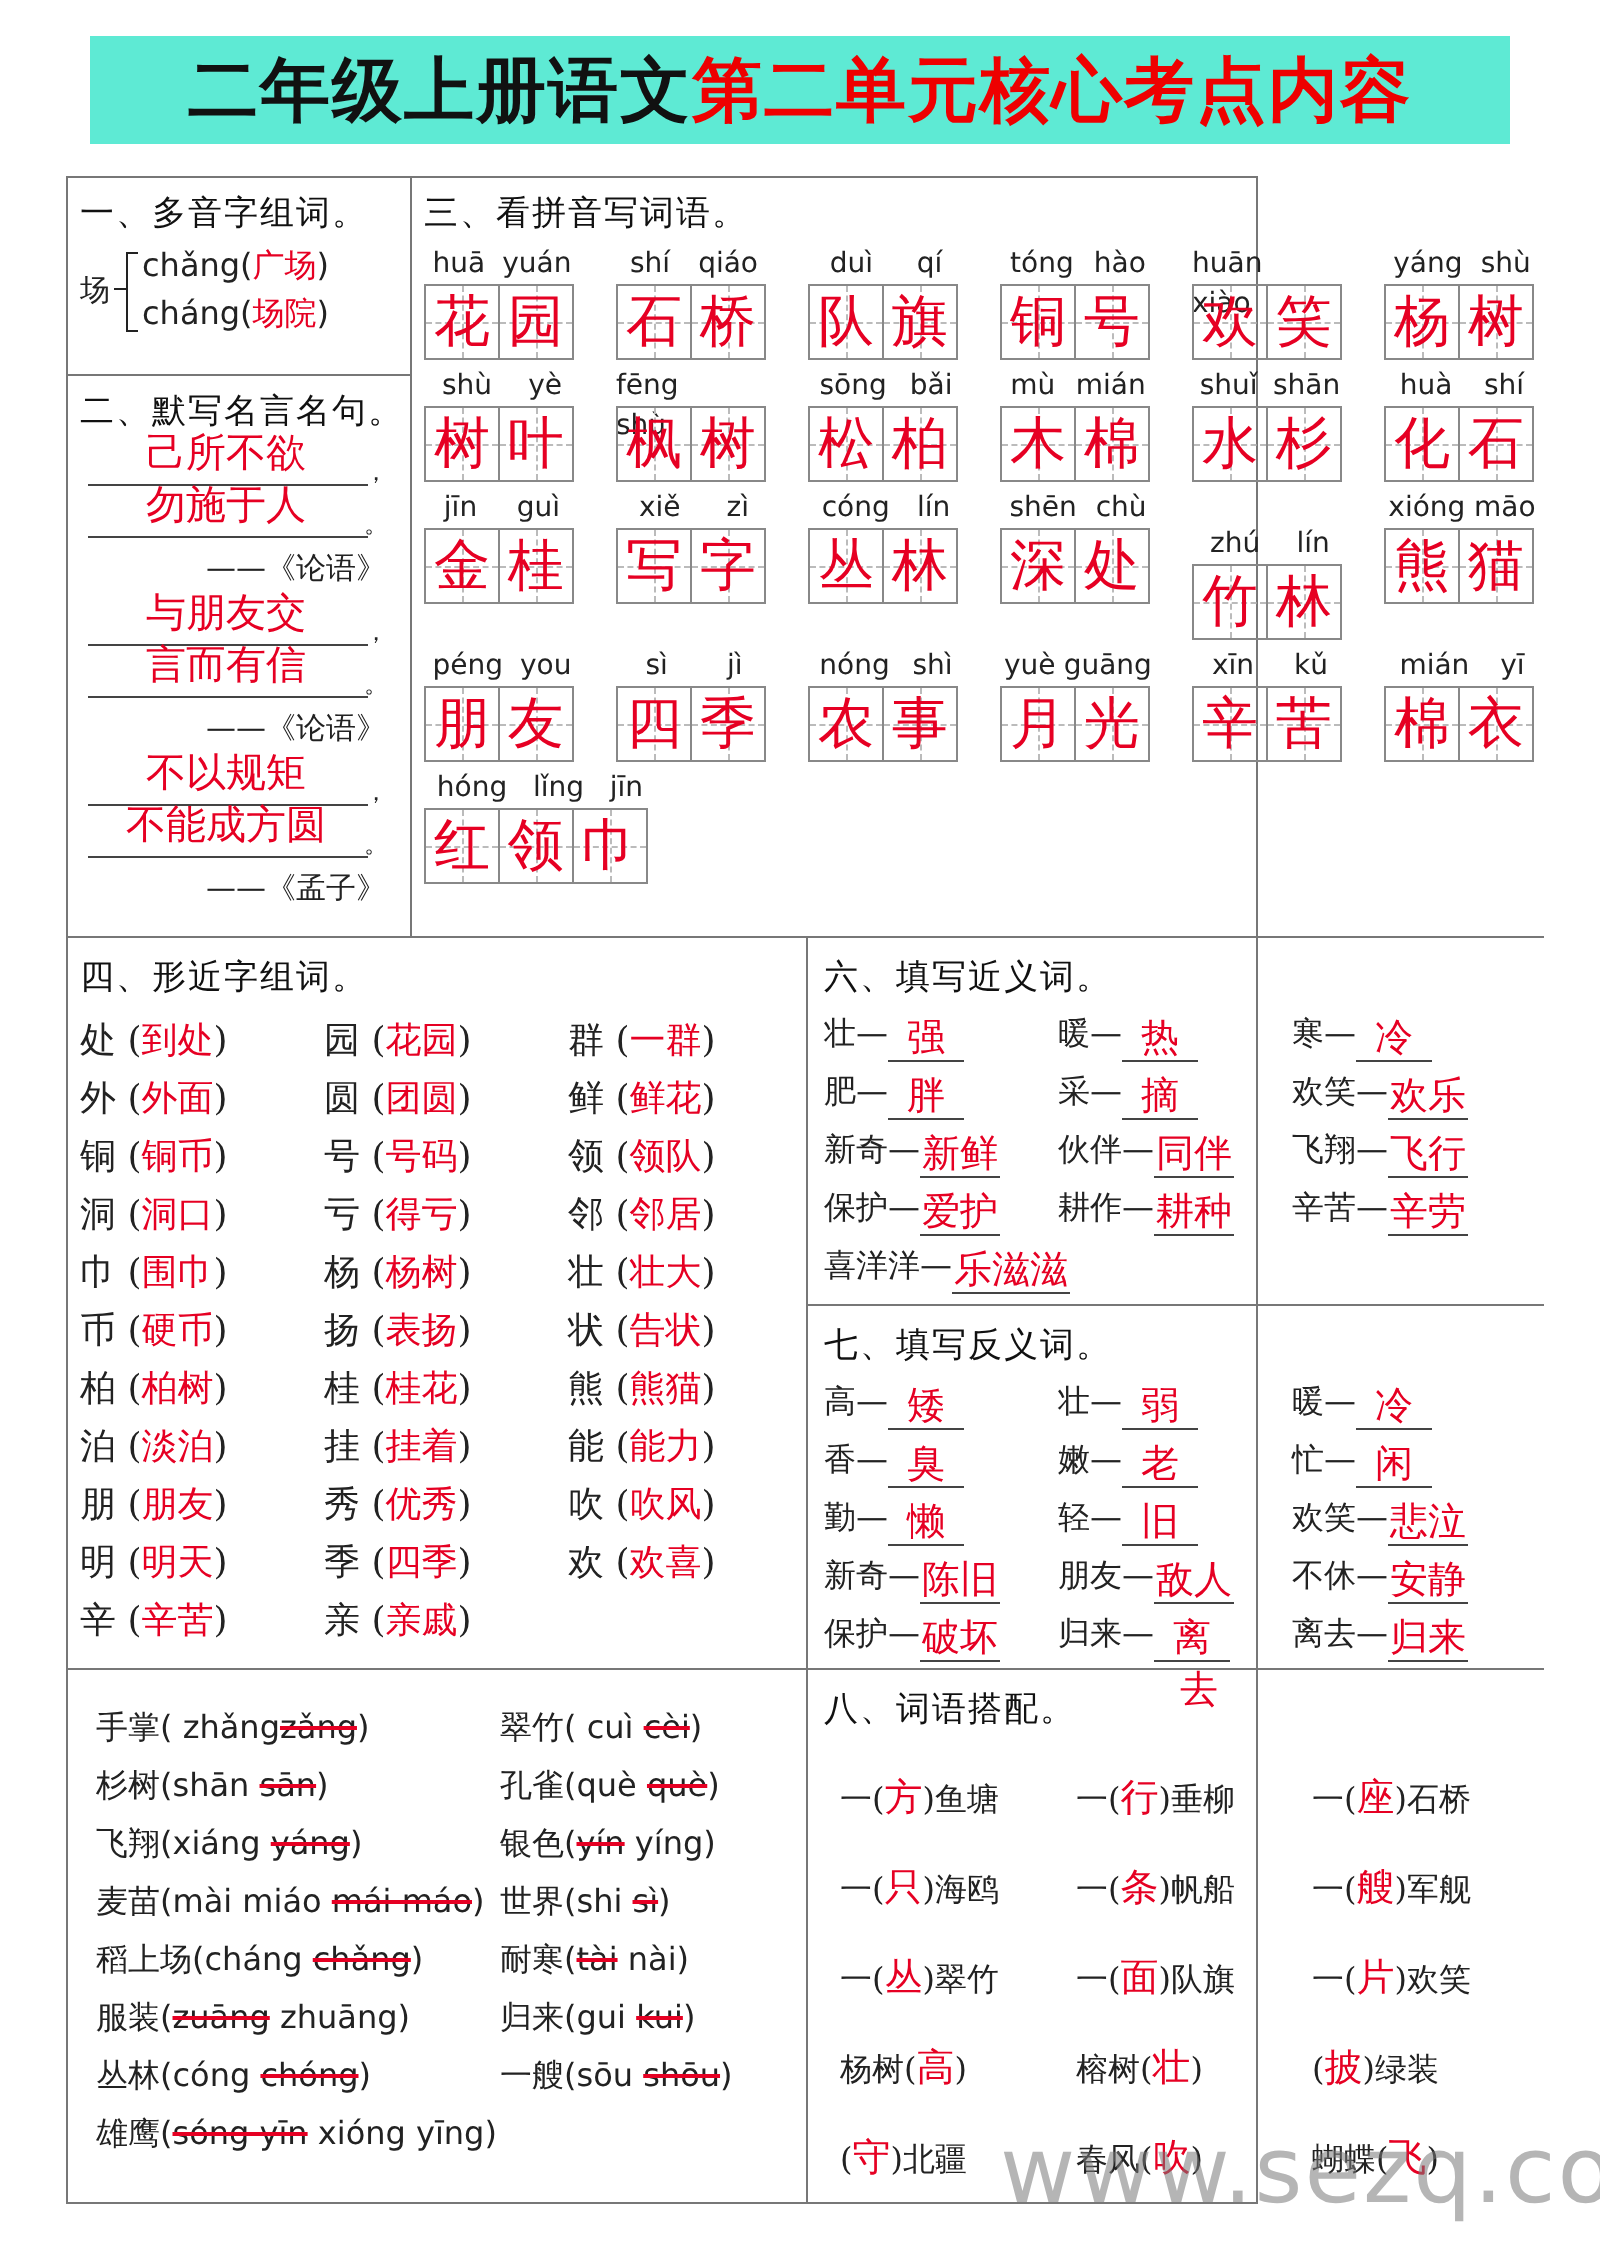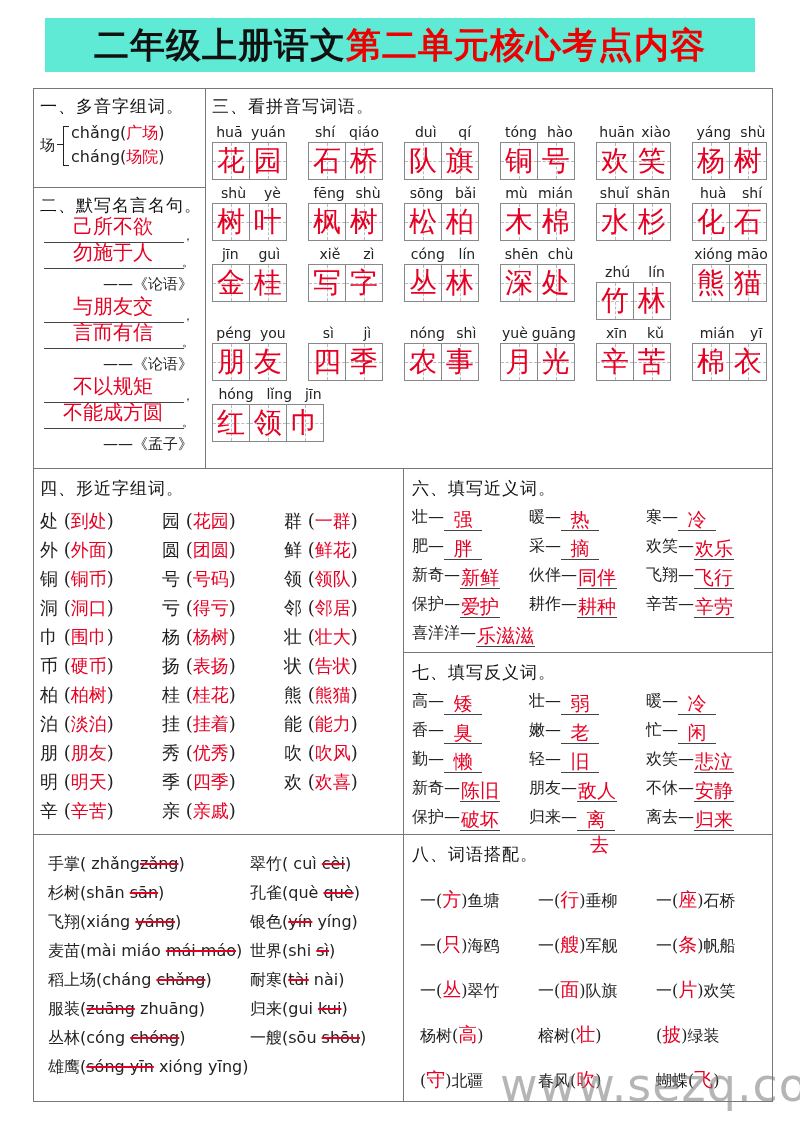--- a/index.html
+++ b/index.html
@@ -8,21 +8,21 @@
   .red { color: #e60023; }
 
   .title-bar {
     position: absolute; left: 45px; top: 18px; width: 710px; height: 54px;
     background: #5eead4; display: flex; align-items: center; justify-content: center;
     font-family: "DejaVu Serif", serif; font-weight: bold; font-size: 35px; letter-spacing: 1px;
   }
   .title-black { color: #111; }
   .title-red { color: #ee0000; }
 
-  .sheet { position: absolute; left: 33px; top: 88px; width: 740px; height: 1014px; border: 1.5px solid #777; }
+  .sheet { position: absolute; left: 33px; top: 88px; width: 596px; height: 1014px; border: 1.5px solid #777; }
   .box { position: absolute; border-color: #777; border-style: solid; border-width: 0; }
 
   .sec-title { font-size: 17px; color: #111; letter-spacing: 1px; white-space: nowrap; }
 
   
   #sec1 { left: 0; top: 0; width: 172px; height: 99px; border-right-width: 1.5px; border-bottom-width: 1.5px; padding: 6px 0 0 6px; }
   .poly { display: flex; align-items: center; margin-top: 3px; }
   .poly-char { font-size: 15px; margin-right: 2px; }
   .brace { width: 12px; height: 44px; position: relative; margin-right: 2px; }
   .brace::before { content: ""; position: absolute; left: 0; top: 21px; width: 6px; border-top: 1.5px solid #222; }
@@ -194,21 +194,21 @@
           <div class="cells">
             <div class="cell">
               <span>铜</span>
             </div>
             <div class="cell">
               <span>号</span>
             </div>
           </div>
         </div>
         <div class="word">
-          <div class="py" style="width: 78px;">
+          <div class="py" style="width: 78px; flex-direction: column;">
             <span>huān</span>
             <span>xiào</span>
           </div>
           <div class="cells">
             <div class="cell">
               <span>欢</span>
             </div>
             <div class="cell">
               <span>笑</span>
             </div>
@@ -236,21 +236,21 @@
           <div class="cells">
             <div class="cell">
               <span>树</span>
             </div>
             <div class="cell">
               <span>叶</span>
             </div>
           </div>
         </div>
         <div class="word">
-          <div class="py" style="width: 78px;">
+          <div class="py" style="width: 78px; flex-direction: column;">
             <span>fēng</span>
             <span>shù</span>
           </div>
           <div class="cells">
             <div class="cell">
               <span>枫</span>
             </div>
             <div class="cell">
               <span>树</span>
             </div>
@@ -683,22 +683,22 @@
       </div>
   </div>
 
   <div class="box" id="sec8">
     <div class="sec-title">八、词语搭配。</div>
     <div class="match-grid" id="matchGrid">
         <div class="match-item"><span>一(</span><span class="a">方</span><span>)鱼塘</span></div>
         <div class="match-item"><span>一(</span><span class="a">行</span><span>)垂柳</span></div>
         <div class="match-item"><span>一(</span><span class="a">座</span><span>)石桥</span></div>
         <div class="match-item"><span>一(</span><span class="a">只</span><span>)海鸥</span></div>
+        <div class="match-item"><span>一(</span><span class="a">条</span><span>)帆船</span></div>
         <div class="match-item"><span>一(</span><span class="a">艘</span><span>)军舰</span></div>
-        <div class="match-item"><span>一(</span><span class="a">条</span><span>)帆船</span></div>
         <div class="match-item"><span>一(</span><span class="a">丛</span><span>)翠竹</span></div>
         <div class="match-item"><span>一(</span><span class="a">面</span><span>)队旗</span></div>
         <div class="match-item"><span>一(</span><span class="a">片</span><span>)欢笑</span></div>
         <div class="match-item"><span>杨树(</span><span class="a">高</span><span>)</span></div>
         <div class="match-item"><span>榕树(</span><span class="a">壮</span><span>)</span></div>
         <div class="match-item"><span>(</span><span class="a">披</span><span>)绿装</span></div>
         <div class="match-item"><span>(</span><span class="a">守</span><span>)北疆</span></div>
         <div class="match-item"><span>春风(</span><span class="a">吹</span><span>)</span></div>
         <div class="match-item"><span>蝴蝶(</span><span class="a">飞</span><span>)</span></div>
       </div>

